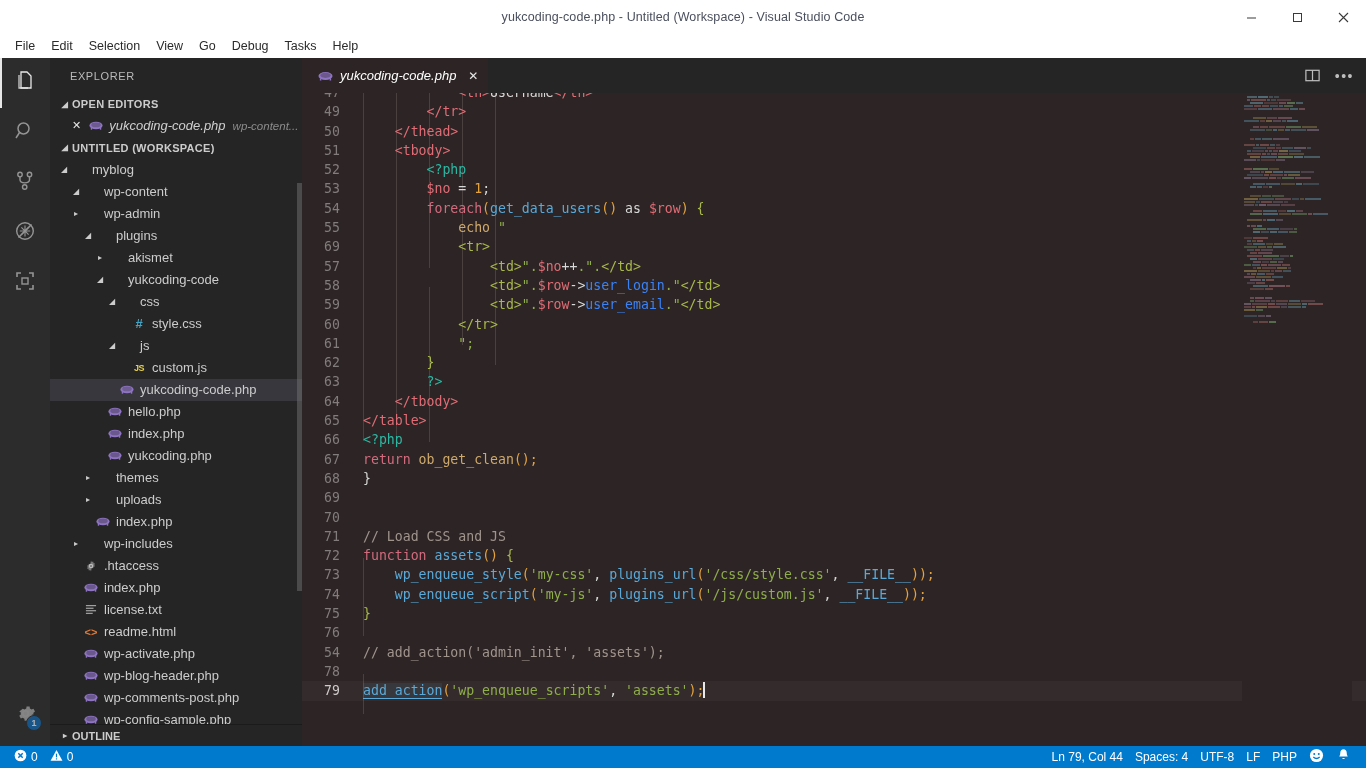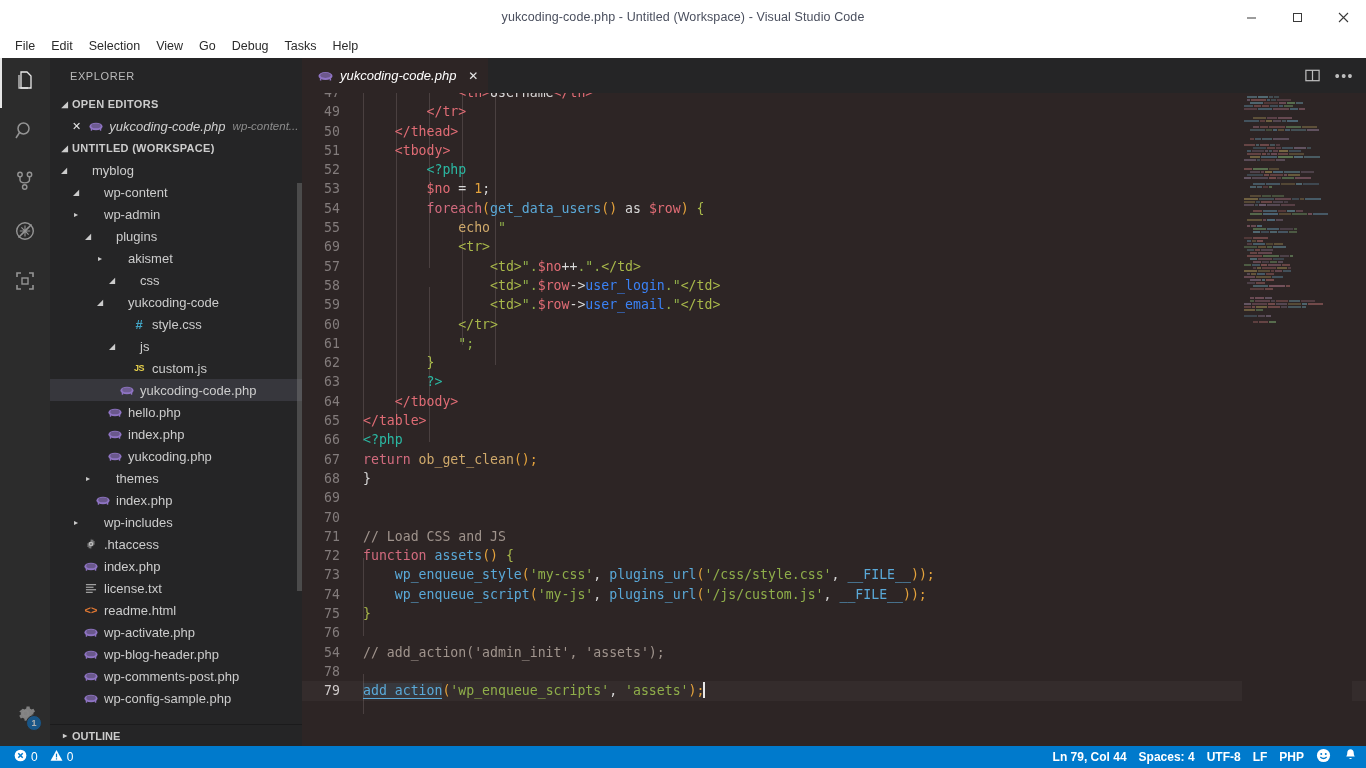--- a/index.html
+++ b/index.html
@@ -186,21 +186,21 @@
   .editor-vscroll {
     position: absolute; right: 0; top: 0; width: 14px; bottom: 0; background: transparent;
   }
 
   
   .statusbar {
     height: 22px; flex: 0 0 22px; background: #007acc; display: flex; align-items: center;
     color: #ffffff; font-size: 12px;
   }
   .sb-left { display: flex; align-items: center; padding-left: 8px; gap: 3px; }
-  .sb-right { margin-left: auto; display: flex; align-items: center; padding-right: 2px; font-weight: bold; }
+  .sb-right { margin-left: auto; display: flex; align-items: center; padding-right: 9px; }
   .sb-item { padding: 0 6px; height: 22px; display: flex; align-items: center; gap: 4px; white-space: nowrap; }
   .sb-num { font-size: 12px; }
 </style>
 </head>
 <body>
 
 <div id="app">
 
   <div class="titlebar">
     <div class="titlebar-title">yukcoding-code.php - Untitled (Workspace) - Visual Studio Code</div>
@@ -343,30 +343,30 @@
             <span class="ficon"></span>
             <span>plugins</span>
           </div>
           <div class="trow">
             <span style="display:inline-block;width:44px;flex:0 0 44px"></span>
             <span class="arrow closed"></span>
             <span class="ficon"></span>
             <span>akismet</span>
           </div>
           <div class="trow">
+            <span style="display:inline-block;width:44px;flex:0 0 44px"></span>
+            <span class="arrow open"></span>
+            <span class="ficon"></span>
+            <span>yukcoding-code</span>
+          </div>
+          <div class="trow">
             <span style="display:inline-block;width:56px;flex:0 0 56px"></span>
             <span class="arrow open"></span>
             <span class="ficon"></span>
             <span>css</span>
-          </div>
-          <div class="trow">
-            <span style="display:inline-block;width:44px;flex:0 0 44px"></span>
-            <span class="arrow open"></span>
-            <span class="ficon"></span>
-            <span>yukcoding-code</span>
           </div>
           <div class="trow">
             <span style="display:inline-block;width:68px;flex:0 0 68px"></span>
             <span class="arrow"></span>
             <span class="ficon hash">#</span>
             <span>style.css</span>
           </div>
           <div class="trow">
             <span style="display:inline-block;width:56px;flex:0 0 56px"></span>
             <span class="arrow open"></span>
@@ -429,20 +429,26 @@
                 <rect x="12.4" y="7.4" width="1.6" height="2.4" fill="#8f74c4"></rect>
               </svg>
             </span>
             <span>yukcoding.php</span>
           </div>
           <div class="trow">
             <span style="display:inline-block;width:32px;flex:0 0 32px"></span>
             <span class="arrow closed"></span>
             <span class="ficon"></span>
             <span>themes</span>
+          </div>
+          <div class="trow">
+            <span style="display:inline-block;width:32px;flex:0 0 32px"></span>
+            <span class="arrow closed"></span>
+            <span class="ficon"></span>
+            <span>uploads</span>
           </div>
           <div class="trow">
             <span style="display:inline-block;width:32px;flex:0 0 32px"></span>
             <span class="arrow"></span>
             <span class="ficon">
               <svg width="14" height="9" viewBox="0 0 16 10">
                 <ellipse cx="8" cy="5" rx="7.5" ry="4.3" fill="#8f74c4"></ellipse>
                 <ellipse cx="8" cy="4.3" rx="5.4" ry="2.7" fill="#252526" opacity=".35"></ellipse>
                 <rect x="2" y="7.4" width="1.6" height="2.4" fill="#8f74c4"></rect>
                 <rect x="12.4" y="7.4" width="1.6" height="2.4" fill="#8f74c4"></rect>

